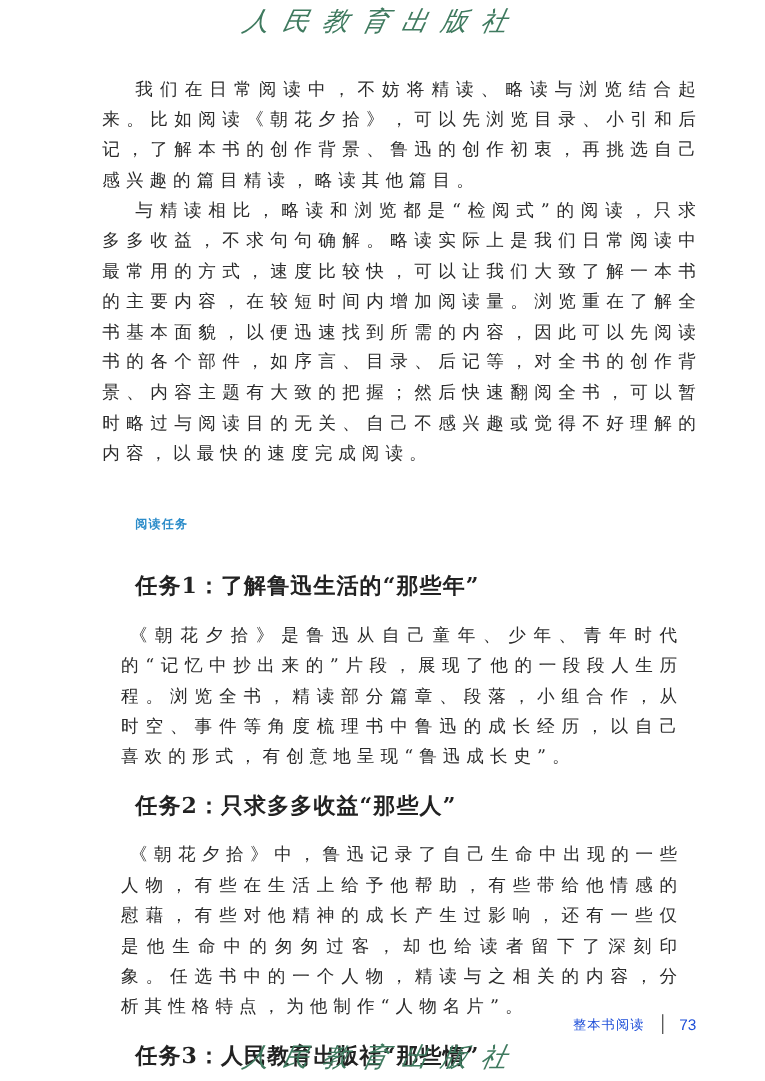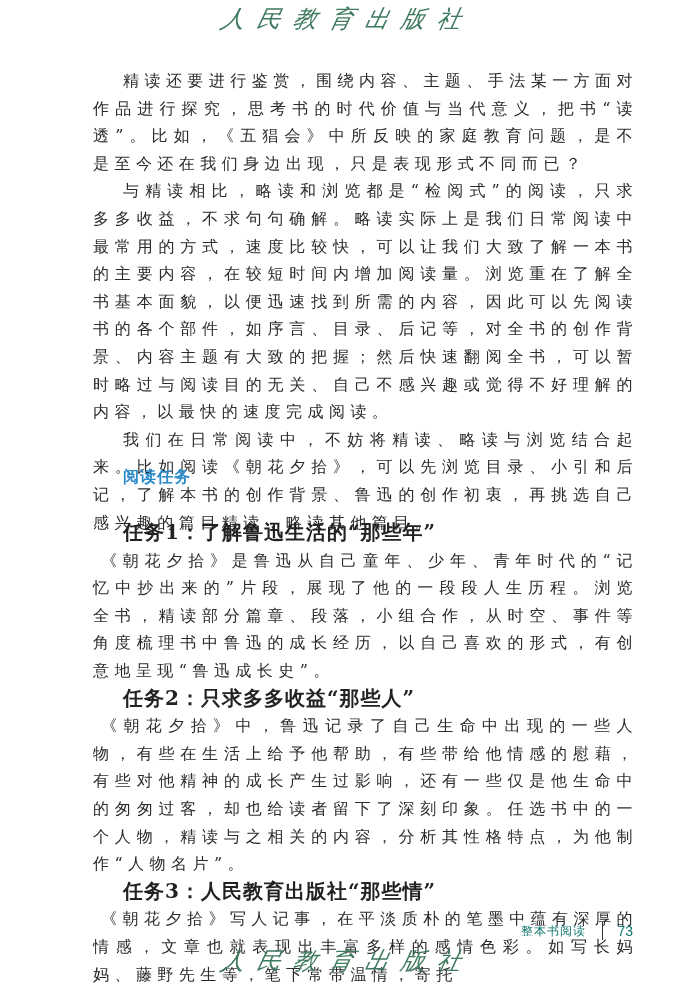--- a/index.html
+++ b/index.html
@@ -45,57 +45,57 @@
       text-align: justify;
       text-indent: 30px;
       word-break: break-all;
     }
     .section-heading {
       margin: 0;
       position: absolute;
       left: 123px;
       top: 464px;
       font-family: "DejaVu Sans", sans-serif;
-      font-size: 16px;
+      font-size: 11px;
       letter-spacing: 1px;
       color: #2a8bc9;
       line-height: 26px;
     }
     .tasks {
       position: absolute;
       left: 93px;
       top: 519px;
       width: 545px;
     }
     .task-title {
       margin: 0;
       font-size: 20px;
       font-weight: bold;
       line-height: 27.6px;
       text-indent: 30px;
       letter-spacing: 1px;
       color: #222;
     }
     .task-body {
-      margin: 0;
+      margin: 17px;
       font-size: 16px;
       line-height: 27.6px;
       letter-spacing: 5.45px;
       text-align: justify;
       text-indent: 8px;
       word-break: break-all;
     }
     .footer {
       position: absolute;
       top: 922px;
       right: 62px;
       display: flex;
       align-items: center;
       font-size: 13px;
-      color: #0f766e;
+      color: #1d4ed8;
     }
     .footer-section {
       font-family: "DejaVu Sans", sans-serif;
       font-size: 12px;
       letter-spacing: 1px;
     }
     .footer-divider {
       width: 1.5px;
       height: 18px;
       background: #333;
@@ -105,23 +105,22 @@
       font-family: Liberation Sans, sans-serif;
       font-size: 14px;
     }
   </style>
 </head>
 <body>
 
 <div class="publisher-logo logo-top">人民教育出版社</div>
 
 <div class="content">
-  <p class="para">精读还要进行鉴赏，围绕内容、主题、手法某一方面对作品进行探究，思考书的时代价值与当代意义，把书“读透”。比如，《五猖会》中所反映的家庭教育问题，是不是至今还在我们身边出现，只是表现形式不同而已？</p>
+  <p class="para">我们在日常阅读中，不妨将精读、略读与浏览结合起来。比如阅读《朝花夕拾》，可以先浏览目录、小引和后记，了解本书的创作背景、鲁迅的创作初衷，再挑选自己感兴趣的篇目精读，略读其他篇目。</p>
   <p class="para">与精读相比，略读和浏览都是“检阅式”的阅读，只求多多收益，不求句句确解。略读实际上是我们日常阅读中最常用的方式，速度比较快，可以让我们大致了解一本书的主要内容，在较短时间内增加阅读量。浏览重在了解全书基本面貌，以便迅速找到所需的内容，因此可以先阅读书的各个部件，如序言、目录、后记等，对全书的创作背景、内容主题有大致的把握；然后快速翻阅全书，可以暂时略过与阅读目的无关、自己不感兴趣或觉得不好理解的内容，以最快的速度完成阅读。</p>
-  <p class="para">我们在日常阅读中，不妨将精读、略读与浏览结合起来。比如阅读《朝花夕拾》，可以先浏览目录、小引和后记，了解本书的创作背景、鲁迅的创作初衷，再挑选自己感兴趣的篇目精读，略读其他篇目。</p>
 </div>
 
 <h2 class="section-heading">阅读任务</h2>
 
 <div class="tasks">
   <p class="task-title">任务1：了解鲁迅生活的“那些年”</p>
   <p class="task-body">《朝花夕拾》是鲁迅从自己童年、少年、青年时代的“记忆中抄出来的”片段，展现了他的一段段人生历程。浏览全书，精读部分篇章、段落，小组合作，从时空、事件等角度梳理书中鲁迅的成长经历，以自己喜欢的形式，有创意地呈现“鲁迅成长史”。</p>
   <p class="task-title">任务2：只求多多收益“那些人”</p>
   <p class="task-body">《朝花夕拾》中，鲁迅记录了自己生命中出现的一些人物，有些在生活上给予他帮助，有些带给他情感的慰藉，有些对他精神的成长产生过影响，还有一些仅是他生命中的匆匆过客，却也给读者留下了深刻印象。任选书中的一个人物，精读与之相关的内容，分析其性格特点，为他制作“人物名片”。</p>
   <p class="task-title">任务3：人民教育出版社“那些情”</p>

